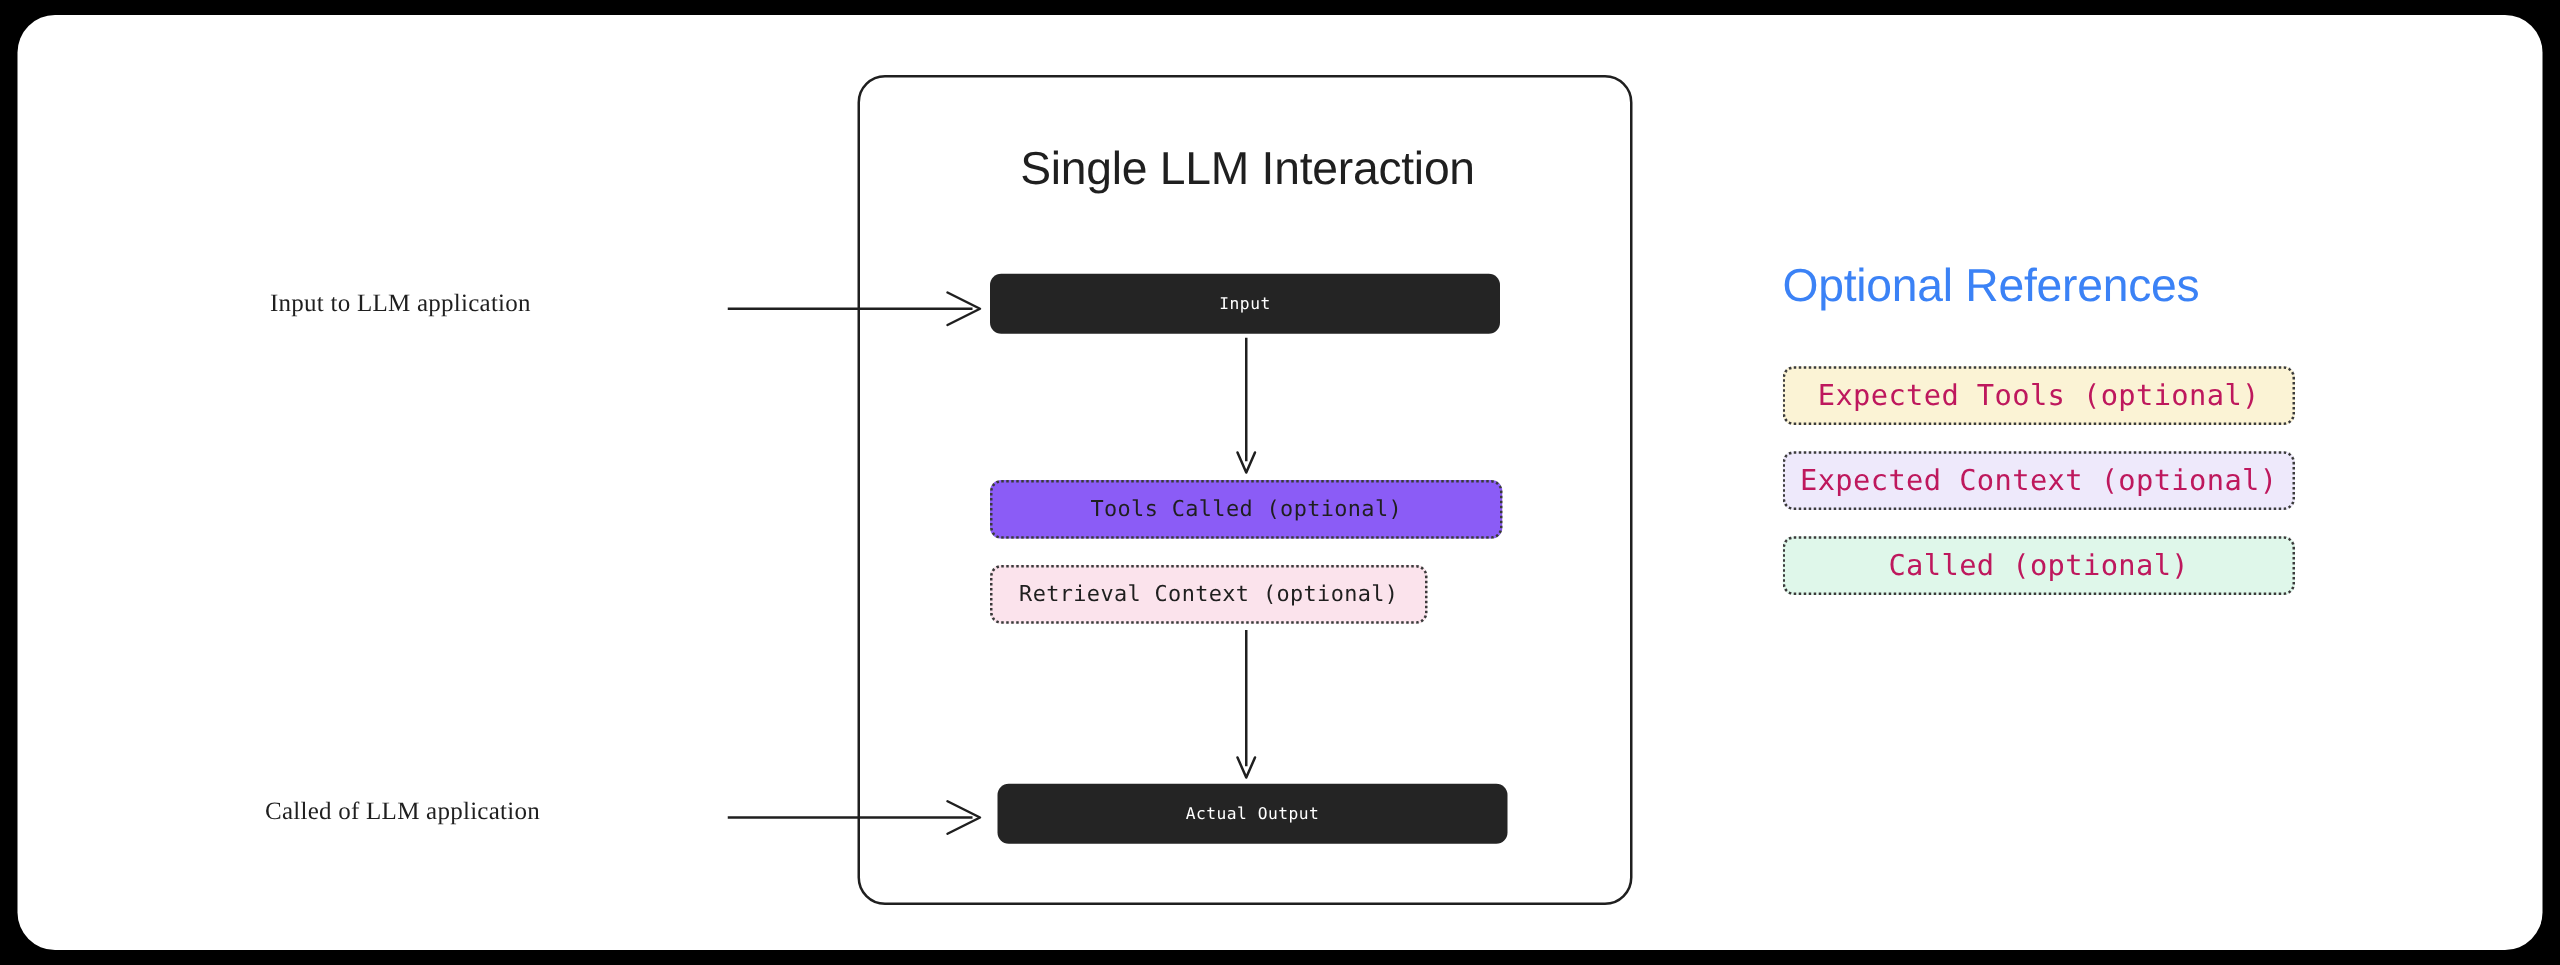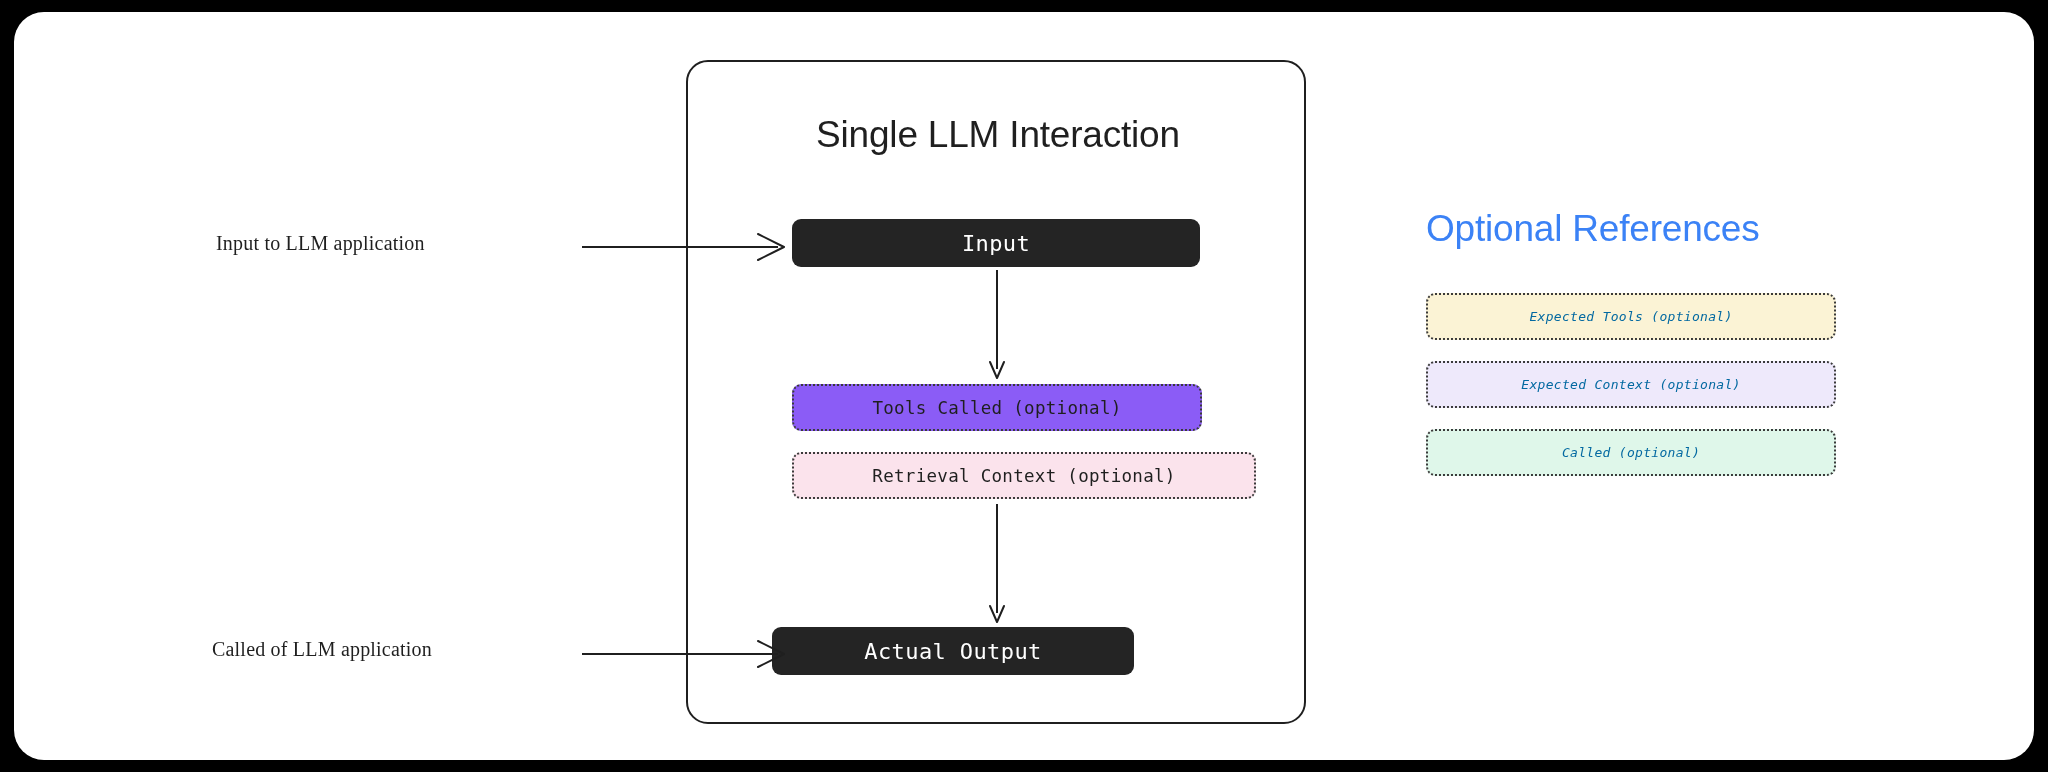--- a/index.html
+++ b/index.html
@@ -59,38 +59,38 @@
     font-family: "Liberation Sans", sans-serif;
   }
 
   
   .node-dark {
     position: absolute;
     background: #242424;
     color: #ffffff;
     border-radius: 9px;
     font-family: "DejaVu Sans Mono", monospace;
-    font-size: 22px;
+    font-size: 13px;
     display: flex;
     align-items: center;
     justify-content: center;
     letter-spacing: 0.4px;
   }
 
   #node-input {
     left: 778px;
     top: 207px;
     width: 408px;
     height: 48px;
   }
 
   #node-actual-output {
-    left: 758px;
+    left: 784px;
     top: 615px;
-    width: 362px;
+    width: 408px;
     height: 48px;
   }
 
   
   .node-dotted {
     position: absolute;
     border: 2.4px dotted #3a3a3a;
     border-radius: 9px;
     font-family: "DejaVu Sans Mono", monospace;
     font-size: 17.5px;
@@ -106,21 +106,21 @@
     left: 778px;
     top: 372px;
     width: 410px;
     height: 47px;
     background: #8b5cf6;
   }
 
   #node-retrieval-context {
     left: 778px;
     top: 440px;
-    width: 464px;
+    width: 350px;
     height: 47px;
     background: #fbe3ec;
   }
 
   
   .flow-arrow {
     position: absolute;
   }
 
   
@@ -163,26 +163,25 @@
 
   .ref-box {
     border: 2.4px dotted #3a3a3a;
     border-radius: 9px;
     height: 47px;
     width: 410px;
     display: flex;
     align-items: center;
     justify-content: center;
     font-family: "DejaVu Sans Mono", monospace;
-    font-size: 13px;
-    color: #0369a1;
+    font-size: 23px;
+    color: #be185d;
     letter-spacing: 0.3px;
     margin-bottom: 21px;
     box-sizing: border-box;
-    font-style: italic;
   }
 </style>
 </head>
 <body>
 
 <div id="canvas">
   <div id="page-card">
 
     <div id="interaction-container">
       <div id="container-title">Single LLM Interaction</div>

